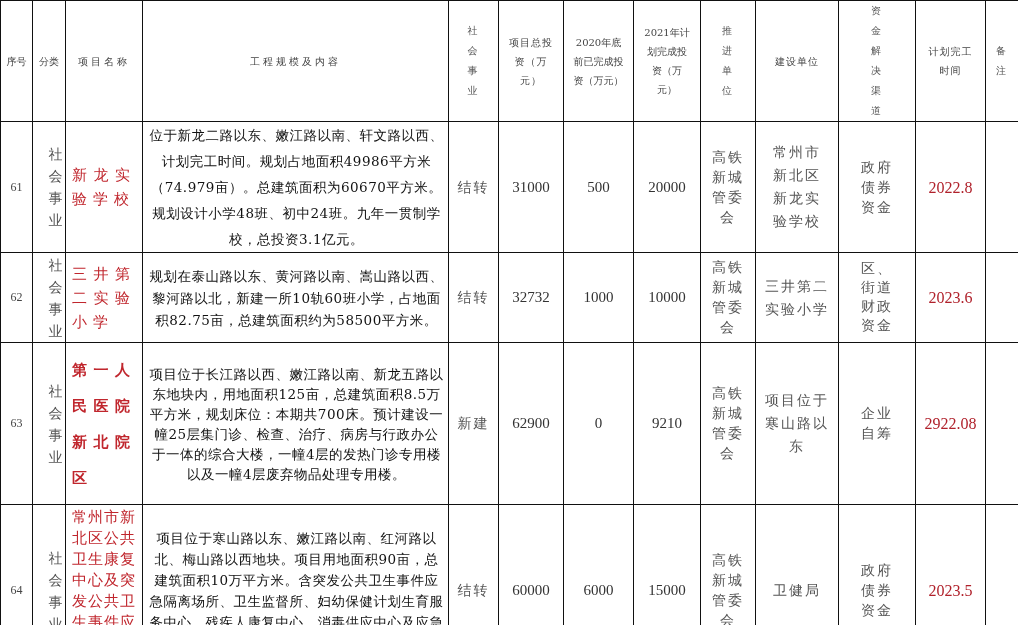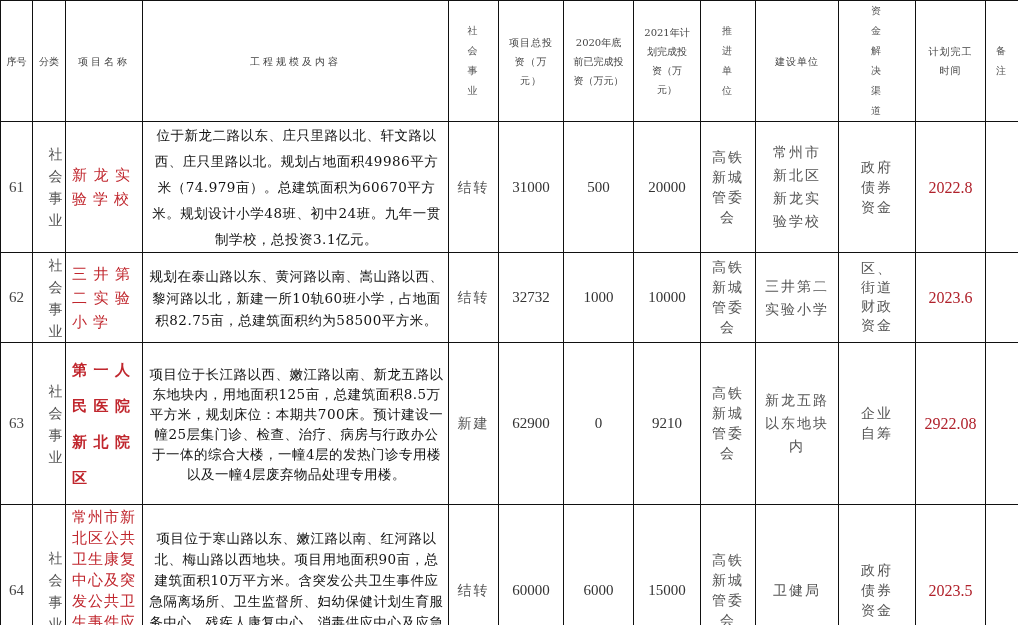--- a/index.html
+++ b/index.html
@@ -22,21 +22,21 @@
   }
   th { font-size: 10px; line-height: 19px; color: #444; letter-spacing: 1px; }
   td { font-size: 14px; line-height: 21px; }
   .stack { display: inline-block; width: 2.4em; line-height: 20px; letter-spacing: 2px; color: #555; word-break: break-all; }
   .cat { font-size: 14px; color: #555; letter-spacing: 2px; width: 2.2em; display: inline-block; line-height: 22px; text-align: right; }
   .name { color: #c0262d; font-weight: normal; font-size: 15px; line-height: 24px; text-align: justify; text-align-last: left; display: inline-block; width: 64px; word-break: break-all; }
   .desc { text-align: justify; padding: 0 4px 0 6px !important; font-size: 13.5px; line-height: 26px; color: #111; font-weight: bold; letter-spacing: 0.5px; }
   .nature { color: #555; letter-spacing: 2px; }
   .num { font-family: "Liberation Serif", "DejaVu Serif", serif; font-size: 15px; color: #333; }
   .date { color: #b0212b; font-weight: bold; font-family: "Liberation Serif", "DejaVu Serif", serif; font-size: 16px; word-break: break-all; padding: 0 4px !important; }
-  .seq { font-family: "Liberation Serif", serif; font-size: 15px; color: #444; }
+  .seq { font-family: "Liberation Serif", serif; font-size: 12px; color: #444; }
   .builder { color: #555; letter-spacing: 2px; line-height: 23px; display: inline-block; }
 </style>
 </head>
 <body>
 
 <table class="grid">
   <colgroup>
     <col style="width:32px">
       <col style="width:33px">
       <col style="width:77px">
@@ -67,21 +67,21 @@
       <th><span style="display:inline-block;width:4.4em;word-break:break-all">计划完工时间</span></th>
       <th><span class="stack" style="width:1.2em">备注</span></th>
     </tr>
   </thead>
   <tbody>
 
     <tr style="height:113px">
       <td class="seq">61</td>
       <td><span class="cat">社会事业</span></td>
       <td><span class="name" style="letter-spacing:6px">新龙实验学校</span></td>
-      <td class="desc">位于新龙二路以东、庄只里路以北、轩文路以西、庄只里路以北。规划占地面积49986平方米（74.979亩）。总建筑面积为60670平方米。规划设计小学48班、初中24班。九年一贯制学校，总投资3.1亿元。</td>
+      <td class="desc">位于新龙二路以东、嫩江路以南、轩文路以西、计划完工时间。规划占地面积49986平方米（74.979亩）。总建筑面积为60670平方米。规划设计小学48班、初中24班。九年一贯制学校，总投资3.1亿元。</td>
       <td class="nature">结转</td>
       <td class="num">31000</td>
       <td class="num">500</td>
       <td class="num">20000</td>
       <td><span class="stack" style="width:3.4em">高铁新城管委会</span></td>
       <td><span class="builder" style="width:3.6em;word-break:break-all">常州市新北区新龙实验学校</span></td>
       <td><span class="stack" style="width:2.4em">政府债券资金</span></td>
       <td class="date">2022.8</td>
       <td></td>
     </tr>
@@ -105,21 +105,21 @@
     <tr style="height:162px">
       <td class="seq">63</td>
       <td><span class="cat">社会事业</span></td>
       <td><span class="name" style="letter-spacing:6px;font-weight:bold;line-height:36px">第一人民医院新北院区</span></td>
       <td class="desc" style="line-height:20px">项目位于长江路以西、嫩江路以南、新龙五路以东地块内，用地面积125亩，总建筑面积8.5万平方米，规划床位：本期共700床。预计建设一幢25层集门诊、检查、治疗、病房与行政办公于一体的综合大楼，一幢4层的发热门诊专用楼以及一幢4层废弃物品处理专用楼。</td>
       <td class="nature">新建</td>
       <td class="num">62900</td>
       <td class="num">0</td>
       <td class="num">9210</td>
       <td><span class="stack" style="width:3.4em">高铁新城管委会</span></td>
-      <td><span class="builder" style="width:4.8em;word-break:break-all">新龙五路以东地块内</span></td>
+      <td><span class="builder" style="width:4.8em;word-break:break-all">项目位于寒山路以东</span></td>
       <td><span class="stack" style="width:2.4em">企业自筹</span></td>
       <td class="date">2922.08</td>
       <td></td>
     </tr>
 
     <tr style="height:172px">
       <td class="seq">64</td>
       <td><span class="cat">社会事业</span></td>
       <td><span class="name" style="line-height:21px;letter-spacing:1px">常州市新北区公共卫生康复中心及突发公共卫生事件应急隔离场所项目</span></td>
       <td class="desc" style="line-height:21px">项目位于寒山路以东、嫩江路以南、红河路以北、梅山路以西地块。项目用地面积90亩，总建筑面积10万平方米。含突发公共卫生事件应急隔离场所、卫生监督所、妇幼保健计划生育服务中心、残疾人康复中心、消毒供应中心及应急物资储备中心等。</td>

